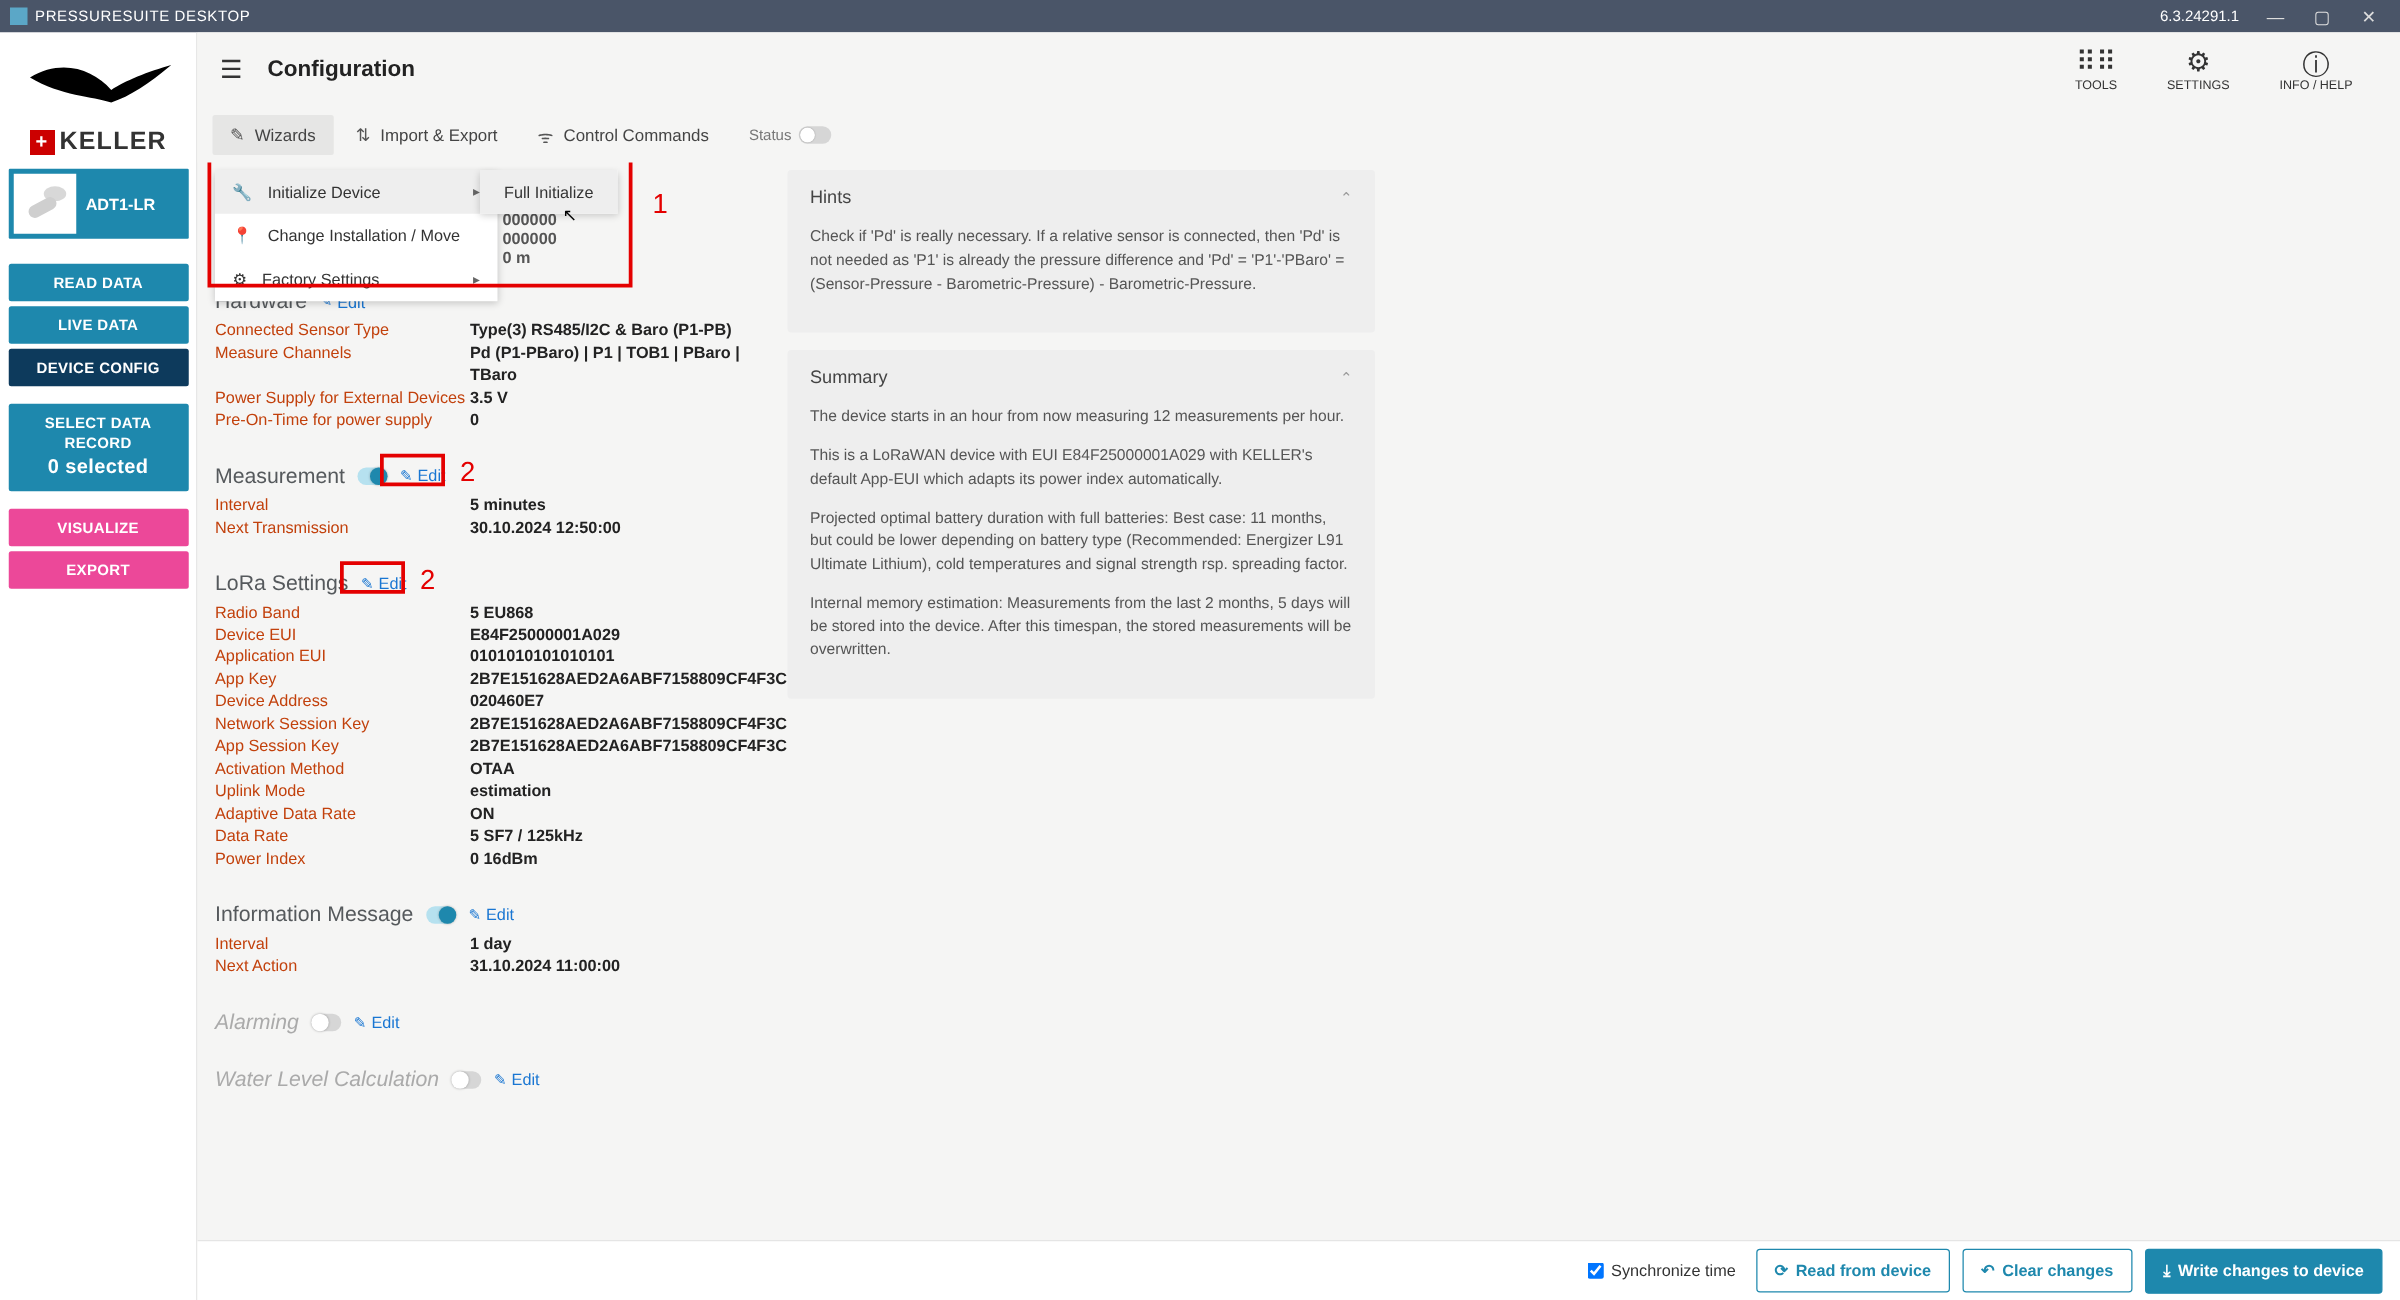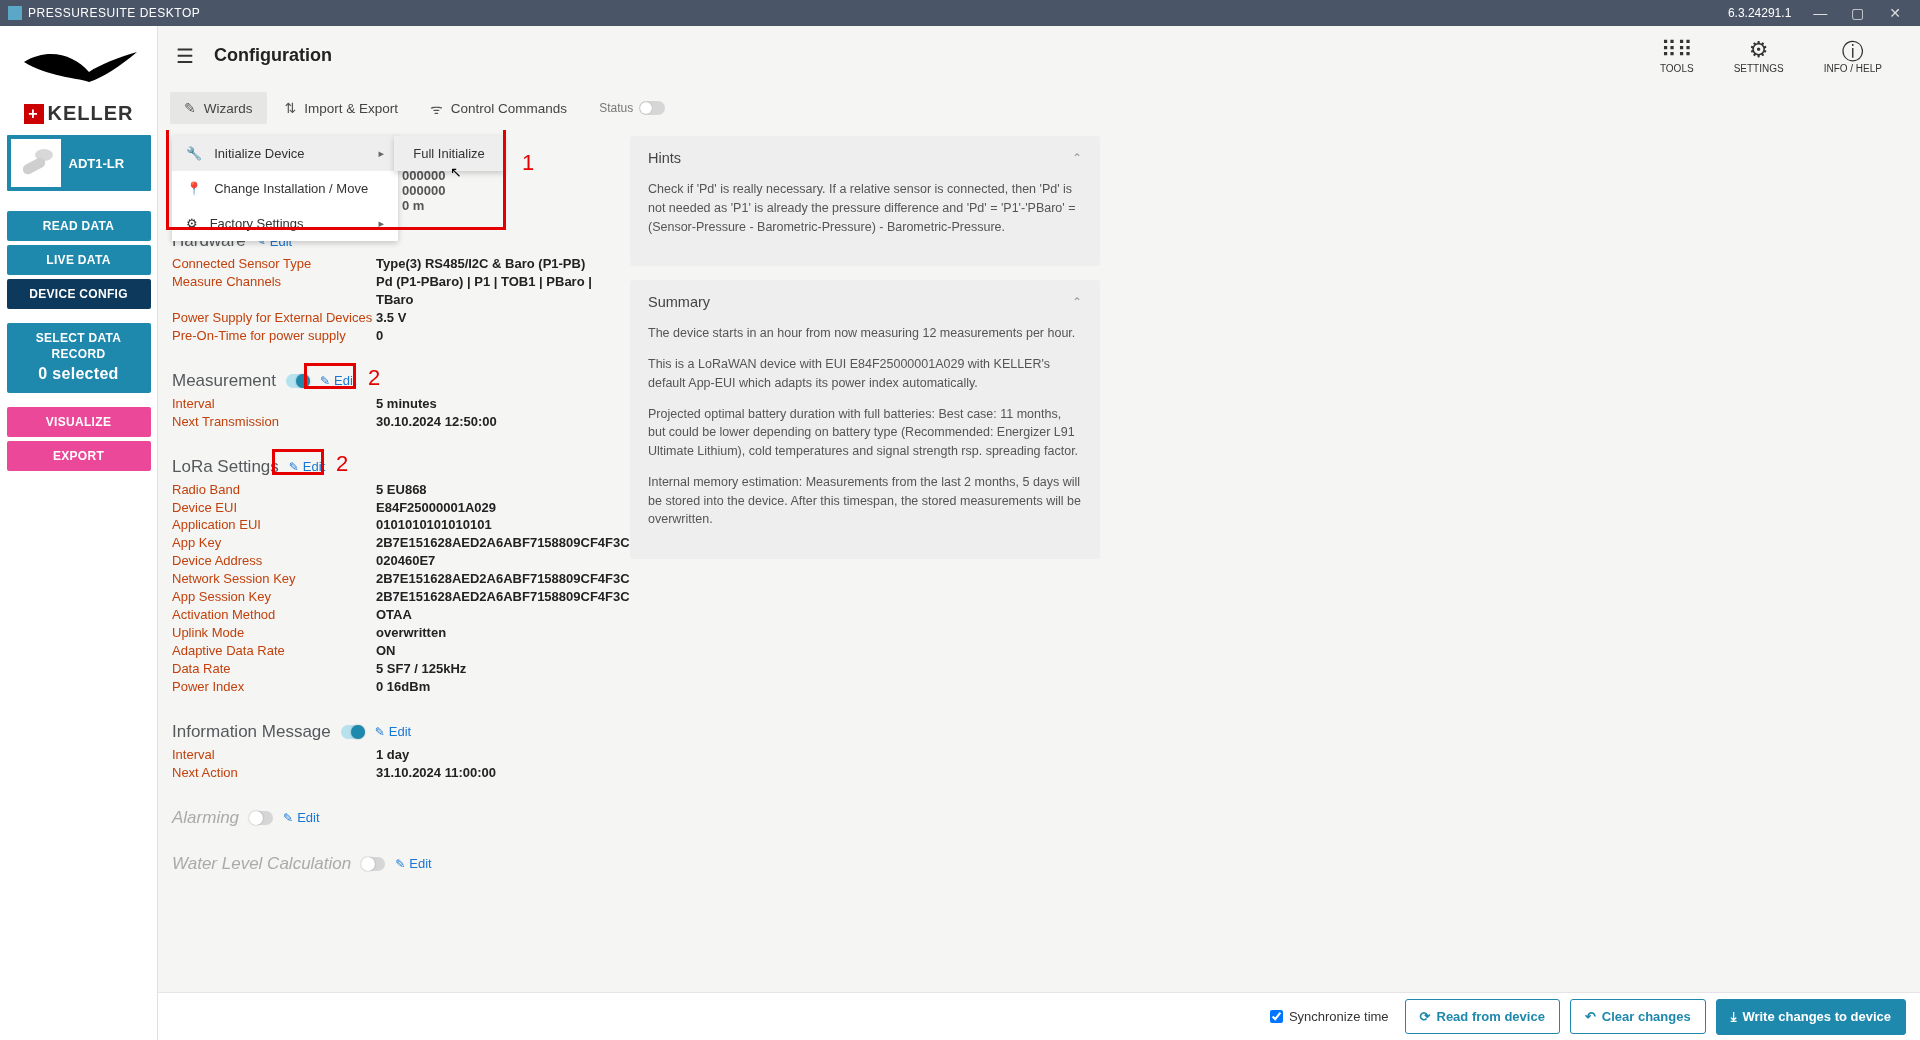--- a/index.html
+++ b/index.html
@@ -49,21 +49,21 @@
 
 .content-row { display: flex; flex: 1; overflow: auto; padding: 6px 14px 56px 14px; gap: 18px; align-items:flex-start; }
 
 .left-col { width: 440px; position: relative; }
 .right-col { width: 470px; }
 
 .wizard-menu { position: absolute; left: 0; top: 0; width: 226px; background: #fff; box-shadow: 0 2px 6px rgba(0,0,0,.2); z-index: 30; }
 .wizard-item { display: flex; align-items: center; gap: 12px; padding: 10px 14px; font-size: 13px; cursor: pointer; color: #333; }
 .wizard-item:hover, .wizard-item.hovered { background: #eeeeee; }
 .wizard-caret { margin-left: auto; font-size: 11px; color: #666; }
-.wizard-sub { position:absolute; left:222px; top:0; width:110px; background:#fff; box-shadow: 0 2px 6px rgba(0,0,0,.2); }
+.wizard-sub { position:absolute; left:212px; top:0; width:110px; background:#fff; box-shadow: 0 2px 6px rgba(0,0,0,.2); }
 .wizard-sub .wizard-item { padding: 10px 10px; justify-content:center; gap:0;}
 .red-box { position:absolute; border: 3px solid #e40000; pointer-events:none; z-index:40;}
 .red-annot { position:absolute; color:#e40000; font-size: 22px; font-weight:400; z-index:41; }
 
 .peek-text { position:relative; padding-top: 32px; padding-left: 230px; color:#555; font-weight:600; font-size:13px;}
 
 .section { margin-top: 26px; }
 .first-section { margin-top: 96px; }
 .section-header { display: flex; align-items: center; gap: 10px; margin-bottom: 4px;}
 .section-title { font-size: 17px; color: #55595c; font-weight: 400;}
@@ -274,21 +274,21 @@
               <span class="v">2B7E151628AED2A6ABF7158809CF4F3C</span>
             <span class="k">Device Address</span>
               <span class="v">020460E7</span>
             <span class="k">Network Session Key</span>
               <span class="v">2B7E151628AED2A6ABF7158809CF4F3C</span>
             <span class="k">App Session Key</span>
               <span class="v">2B7E151628AED2A6ABF7158809CF4F3C</span>
             <span class="k">Activation Method</span>
               <span class="v">OTAA</span>
             <span class="k">Uplink Mode</span>
-              <span class="v">overwritten</span>
+              <span class="v">estimation</span>
             <span class="k">Adaptive Data Rate</span>
               <span class="v">ON</span>
             <span class="k">Data Rate</span>
               <span class="v">5 SF7 / 125kHz</span>
             <span class="k">Power Index</span>
               <span class="v">0 16dBm</span>
           </div>
         </div>
 
         <div class="section">

